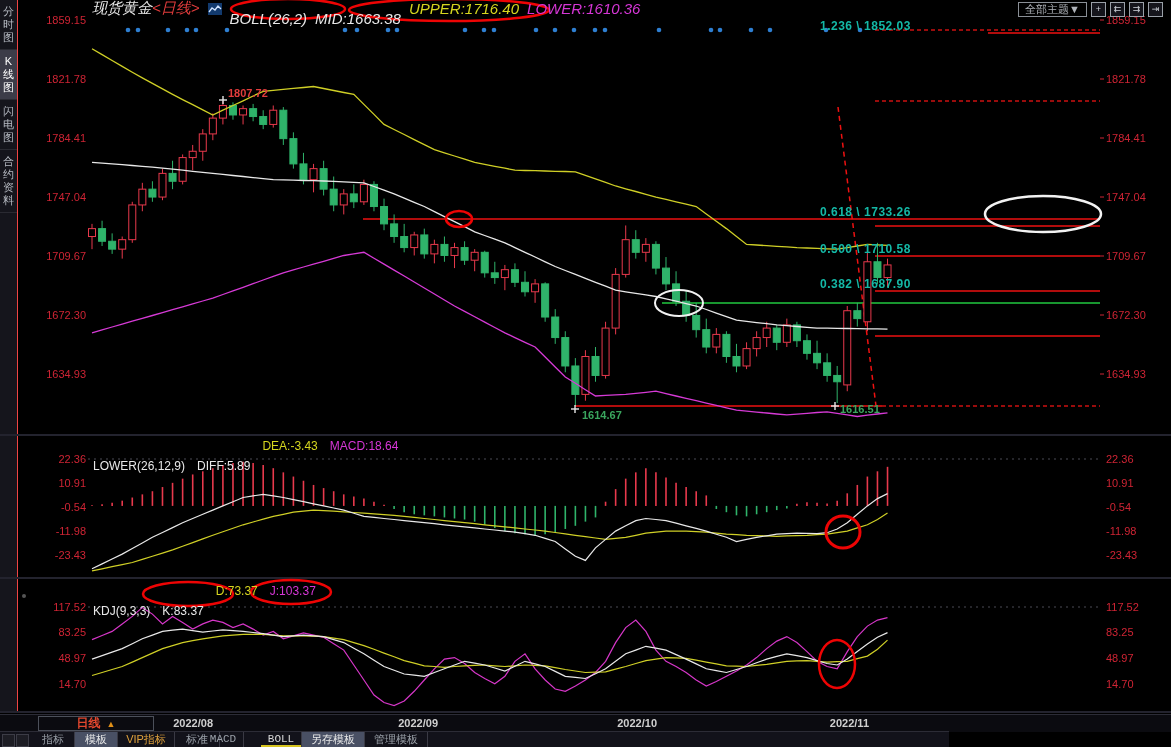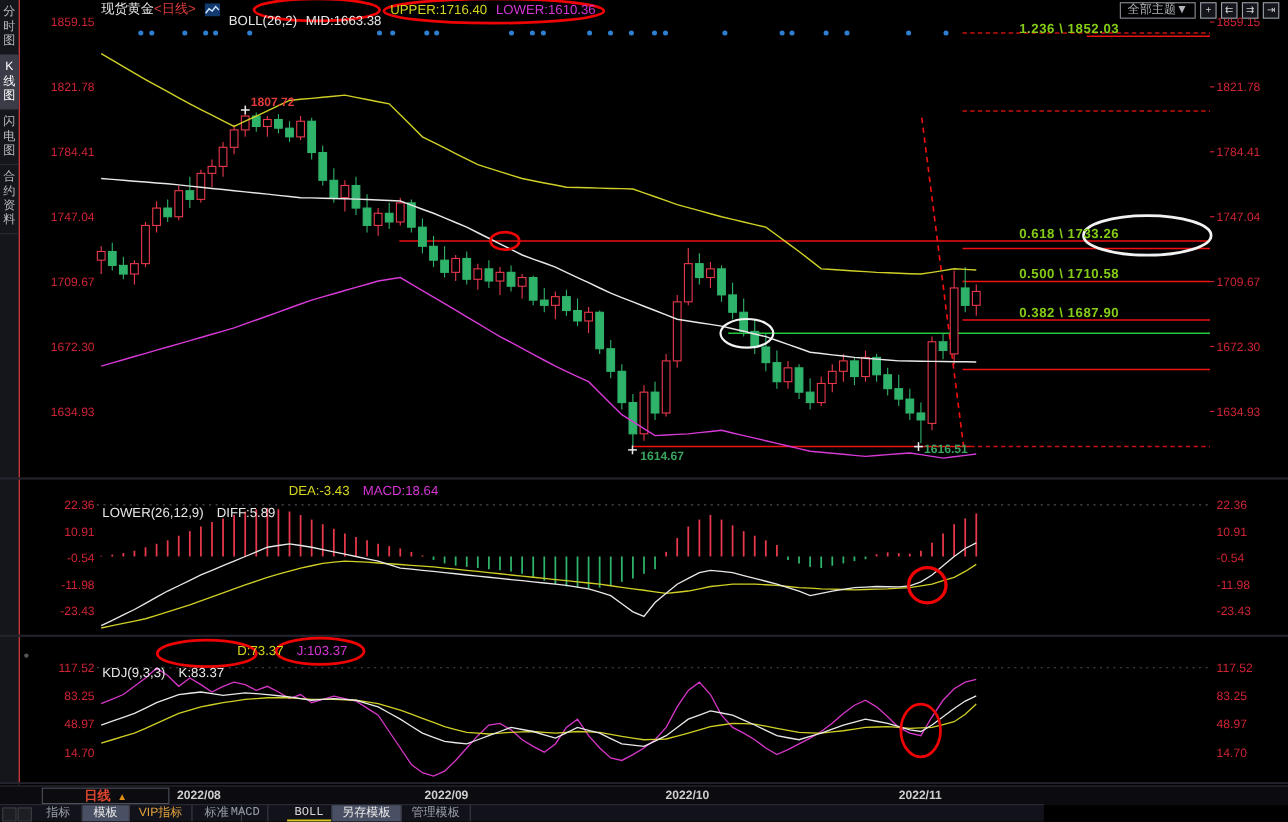--- a/index.html
+++ b/index.html
@@ -6,41 +6,41 @@
   #app{position:relative;width:1171px;height:747px;background:#000;overflow:hidden;
        font-family:"Liberation Sans","DejaVu Sans",sans-serif;}
   .abs{position:absolute;}
   
   #sidebar{position:absolute;left:0;top:0;width:17px;height:713px;background:#15151c;border-right:1px solid #ef4444;}
   .side-item{width:17px;text-align:center;color:#b6bac2;font-size:11px;line-height:13px;
              padding:5px 0;border-bottom:1px solid #2a2a32;cursor:pointer;word-break:break-all;}
   .side-item.active{background:#3c3c48;color:#fff;}
   
   #main-header{position:absolute;left:92px;top:1px;height:15px;display:flex;align-items:center;gap:8px;
-               font-size:12px;color:#ddd;white-space:nowrap;}
+               font-size:15px;color:#ddd;white-space:nowrap;font-style:italic;}
   .hdr-sym{color:#e6e6e6;} .hdr-period{color:#e23c3c;}
   .hdr-upper{color:#d6d61f;} .hdr-lower{color:#d636d6;}
   
   #toolbar{position:absolute;right:8px;top:2px;display:flex;align-items:flex-start;gap:4px;}
   #theme-dd{border:1px solid #8a8f96;color:#b0b4ba;font-size:11px;padding:0 6px;height:13px;line-height:13px;}
   .tool-btn{width:13px;height:13px;border:1px solid #9aa0a8;color:#cfd3da;font-size:9px;line-height:12px;
             text-align:center;background:#15151c;}
   
-  .fib-label{position:absolute;right:69px;width:260px;text-align:center;color:#84cc16;
+  .fib-label{position:absolute;right:91px;width:260px;text-align:left;color:#14b8a6;
              font-weight:bold;font-size:12px;letter-spacing:0.5px;}
   .price-label{position:absolute;font-weight:bold;font-size:11px;}
   
   .ind-header{position:absolute;left:93px;display:flex;gap:12px;font-size:12px;white-space:nowrap;}
   .c-white{color:#e8e8e8;margin-top:20px;} .c-yellow{color:#d6d61f;} .c-magenta{color:#d636d6;}
   
   #row1{position:absolute;left:0;top:714px;width:1171px;height:17px;background:#0b0b10;border-top:1px solid #2c2c36;}
   #period-box{position:absolute;left:38px;top:1px;width:114px;height:13px;border:1px solid #4c505a;
               display:flex;align-items:center;justify-content:center;gap:6px;font-size:12px;font-weight:bold;cursor:pointer;}
   .period-txt{color:#e2472e;} .period-arrow{color:#e09018;font-size:9px;}
-  .month{position:absolute;top:2px;width:52px;text-align:left;color:#cfcfcf;font-weight:bold;font-size:11px;}
+  .month{position:absolute;top:2px;width:52px;text-align:right;color:#cfcfcf;font-weight:bold;font-size:11px;}
   #row2{position:absolute;left:0;top:731px;width:949px;height:16px;background:#12121a;border-top:1px solid #2c2c36;}
   .mini-sq{position:absolute;top:2px;width:11px;height:11px;background:#1d1d24;border:1px solid #3c3c46;}
   .tab{position:absolute;top:0;height:15px;line-height:15px;text-align:center;color:#9aa0a8;
        font-size:11px;border-right:1px solid #3a3a44;cursor:pointer;white-space:nowrap;}
   .tab.hl{background:#495064;color:#e8e8e8;}
   .tab.vip{color:#e0a23c;}
   .tab.mono{font-family:"Liberation Mono","DejaVu Sans Mono",monospace;}
   .tab.boll-active{box-shadow:inset 0 -2px 0 #d6c41f;color:#d8d8d8;}
   svg text{font-family:"Liberation Sans","DejaVu Sans",sans-serif;}
 </style>

